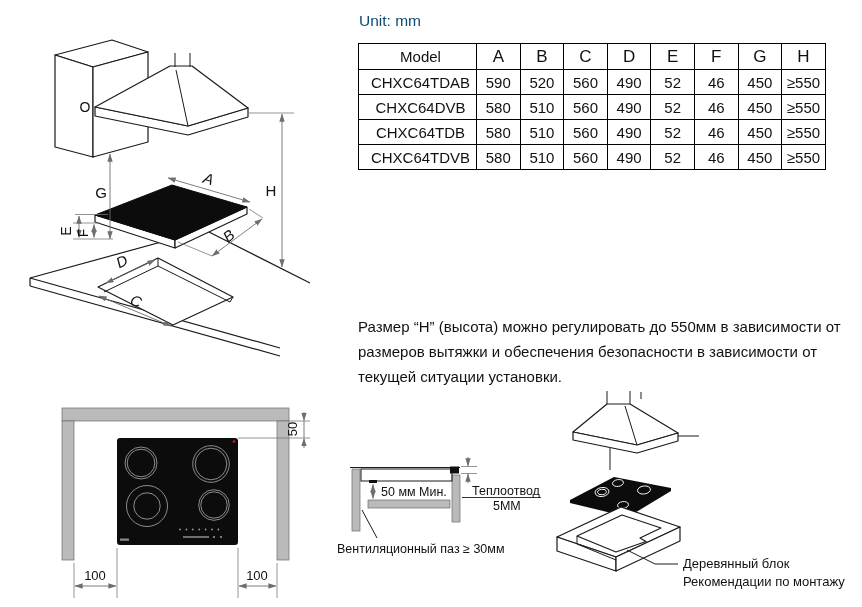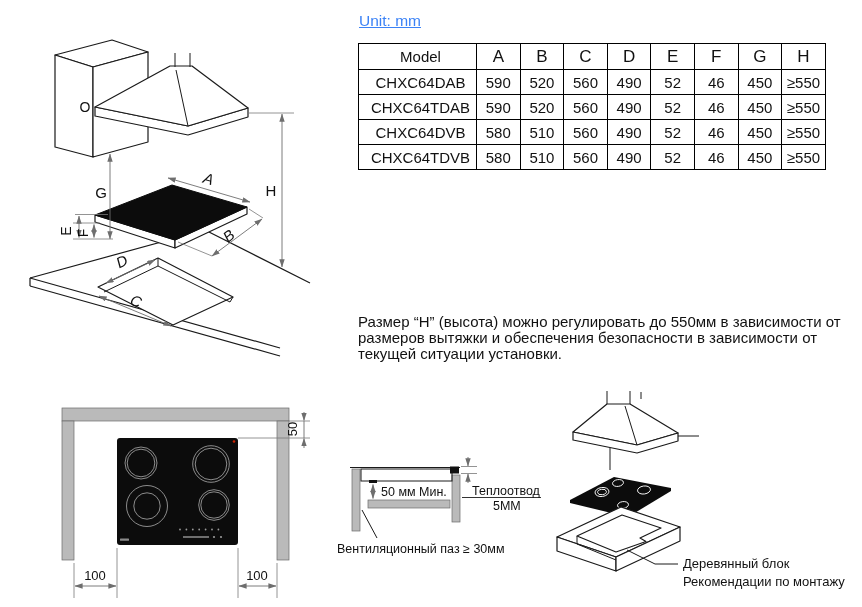--- a/index.html
+++ b/index.html
@@ -1,29 +1,29 @@
 <!DOCTYPE html>
 <html><head>
 <meta charset="utf-8">
 <style>
   html,body{margin:0;padding:0;background:#e8e8e8;}
   .page{position:relative;width:862px;height:607px;background:#ffffff;overflow:hidden;
         font-family:"Liberation Sans",sans-serif;color:#111;}
   .abs{position:absolute;}
 
   
-  .unit-label{left:359px;top:12px;font-size:15.5px;color:#3b82f6;text-decoration:underline;}
+  .unit-label{left:359px;top:12px;font-size:15.5px;color:#0c4a6e;}
   table.spec{position:absolute;left:358px;top:43px;width:467px;border-collapse:collapse;
              table-layout:fixed;border:1.5px solid #000;}
   table.spec th,table.spec td{border:1.2px solid #000;font-weight:400;color:#111;
              text-align:center;padding:0;height:24px;font-size:15px;overflow:hidden;white-space:nowrap;}
   table.spec th{height:25px;font-size:17px;}
   table.spec th.model,table.spec td.model{text-align:center;padding-left:6px;font-size:15px;}
 
-  .note{left:358px;top:314px;width:492px;font-size:15px;line-height:16px;color:#111;}
+  .note{left:358px;top:314px;width:492px;font-size:15px;line-height:25px;color:#111;}
 
   
   svg text{font-family:"Liberation Sans",sans-serif;}
   .out{fill:none;stroke:#1a1a1a;stroke-width:1.2;stroke-linejoin:round;}
   .wf{fill:#ffffff;stroke:#1a1a1a;stroke-width:1.2;stroke-linejoin:round;}
   .thin{fill:none;stroke:#1a1a1a;stroke-width:1;}
   .dim{fill:none;stroke:#6e6e6e;stroke-width:0.9;}
   .ext{fill:none;stroke:#787878;stroke-width:0.8;}
   .lbl{font-size:15px;fill:#111;text-anchor:middle;}
   .lbl-i{font-size:15px;font-style:italic;fill:#111;text-anchor:middle;}
@@ -127,43 +127,43 @@
         <th>C</th>
         <th>D</th>
         <th>E</th>
         <th>F</th>
         <th>G</th>
         <th>H</th>
       </tr>
     </thead>
     <tbody>
         <tr>
-          <td class="model">CHXC64DAB</td>
-          <td>590</td>
-          <td>520</td>
-          <td>560</td>
-          <td>490</td>
-          <td>52</td>
-          <td>46</td>
-          <td>450</td>
-          <td>≥550</td>
-        </tr>
-        <tr>
           <td class="model">CHXC64TDAB</td>
           <td>590</td>
           <td>520</td>
           <td>560</td>
           <td>490</td>
           <td>52</td>
           <td>46</td>
           <td>450</td>
           <td>≥550</td>
         </tr>
         <tr>
           <td class="model">CHXC64DVB</td>
+          <td>580</td>
+          <td>510</td>
+          <td>560</td>
+          <td>490</td>
+          <td>52</td>
+          <td>46</td>
+          <td>450</td>
+          <td>≥550</td>
+        </tr>
+        <tr>
+          <td class="model">CHXC64TDB</td>
           <td>580</td>
           <td>510</td>
           <td>560</td>
           <td>490</td>
           <td>52</td>
           <td>46</td>
           <td>450</td>
           <td>≥550</td>
         </tr>
         <tr>

